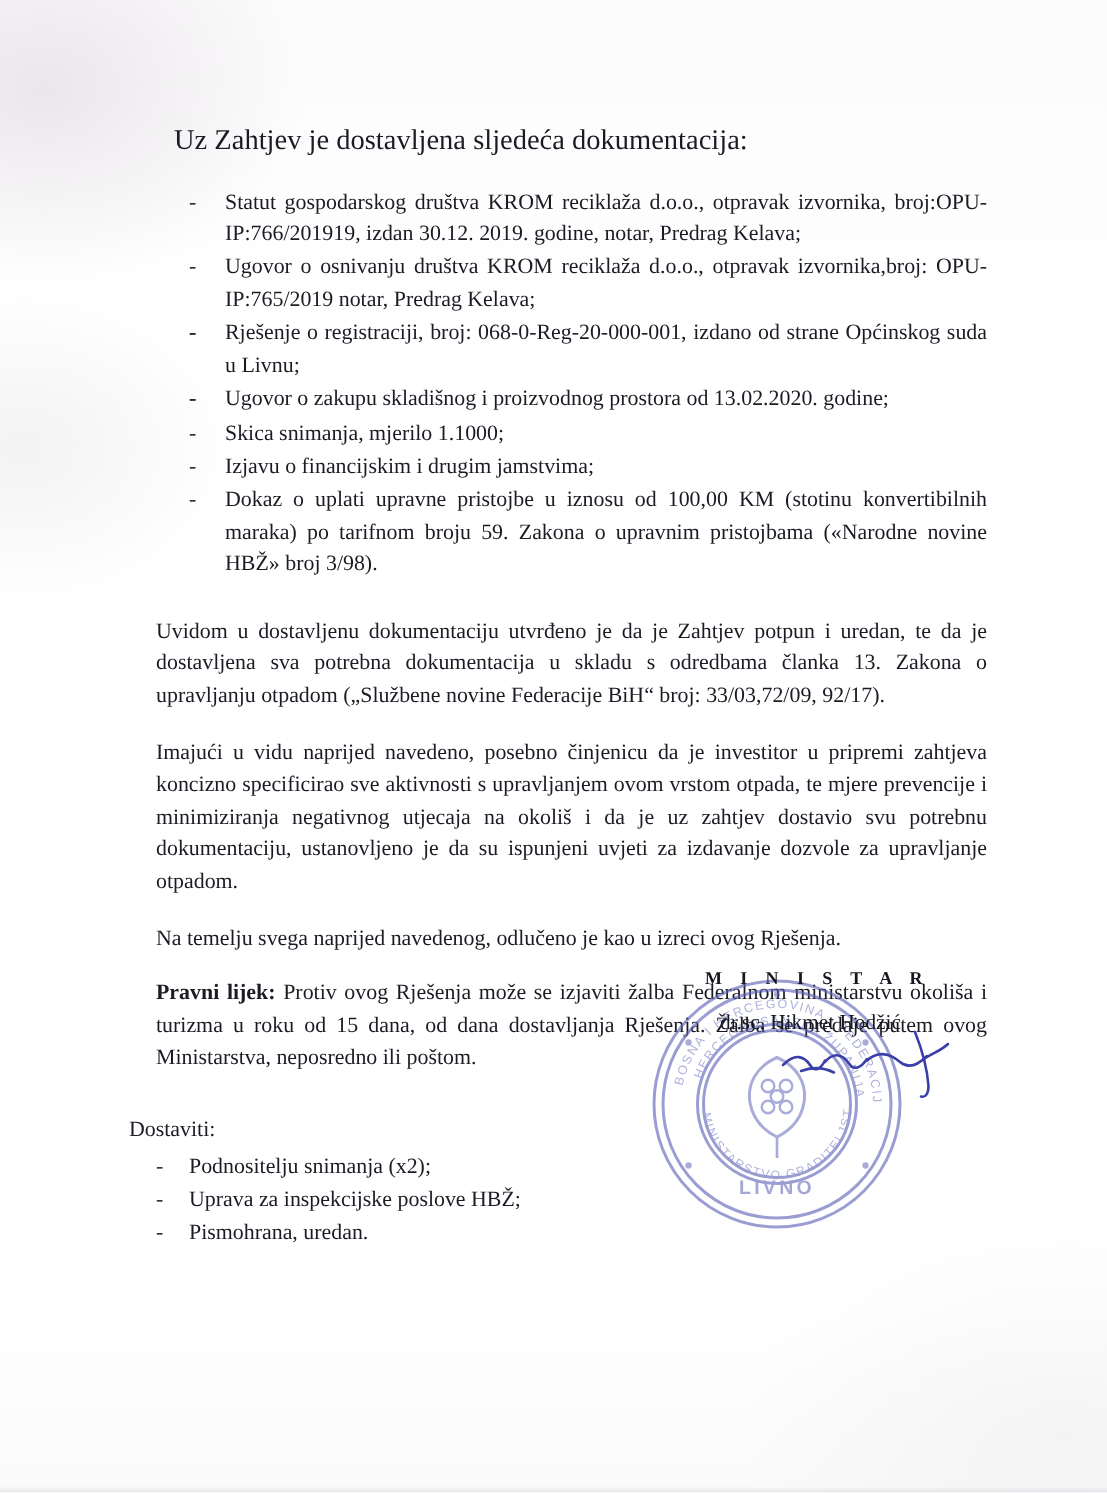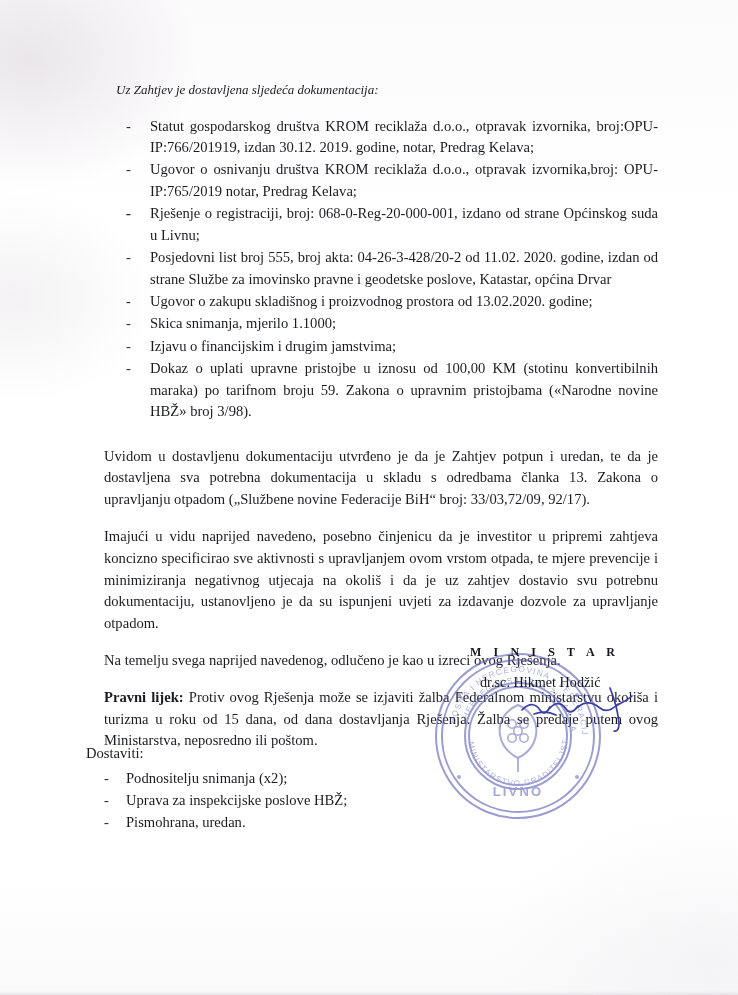--- a/index.html
+++ b/index.html
@@ -44,24 +44,23 @@
   }
 
   .content {
     position: absolute;
     left: 86px;
     top: 80px;
     width: 572px;
   }
 
   .lead {
-    font-size: 13px;
+    font-size: 19px;
     line-height: 1.5;
     margin: 0 0 16px 30px;
-    font-style: italic;
   }
 
   
   ul.doc-list {
     list-style: none;
     margin: 0;
     padding: 0;
   }
   ul.doc-list li {
     position: relative;
@@ -195,21 +194,20 @@
       </li>
       <li>
         <span class="dash">-</span>
       </li>
       <li>
         <span class="dash">-</span>
         <span>Rješenje o registraciji, broj: 068-0-Reg-20-000-001, izdano od strane Općinskog suda u Livnu;</span>
       </li>
       <li>
         <span class="dash">-</span>
-        <span>Posjedovni list broj 555, broj akta: 04-26-3-428/20-2 od 11.02. 2020. godine, izdan od strane Službe za imovinsko pravne i geodetske poslove, Katastar, općina Drvar</span>
       </li>
       <li>
         <span class="dash">-</span>
         <span>Ugovor o zakupu skladišnog i proizvodnog  prostora od 13.02.2020. godine;</span>
       </li>
       <li>
         <span class="dash">-</span>
         <span>Skica snimanja, mjerilo 1.1000;</span>
       </li>
       <li>

